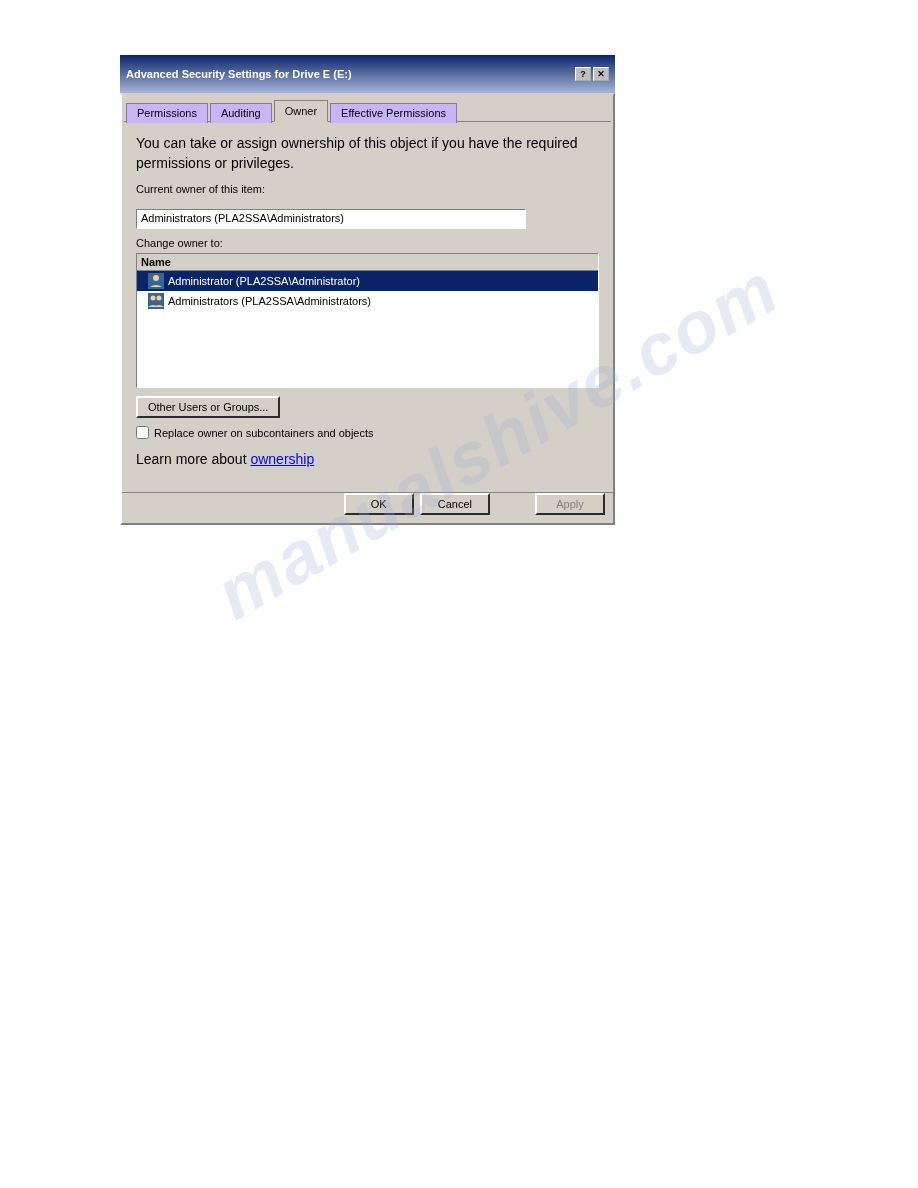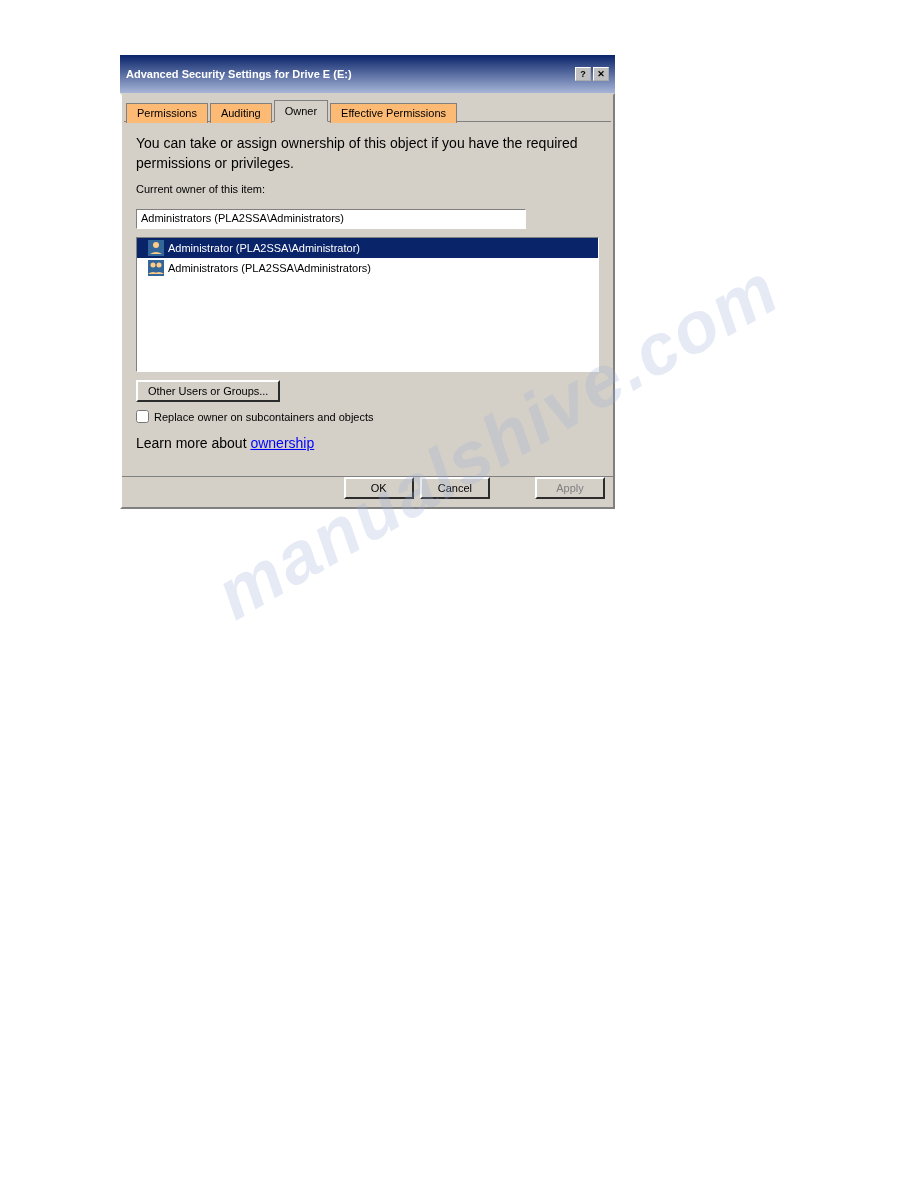--- a/index.html
+++ b/index.html
@@ -104,21 +104,21 @@
     .tab.active {
       background: #d4d0c8;
       border: 1px solid #808080;
       border-bottom: 1px solid #d4d0c8;
       z-index: 2;
       font-weight: normal;
       padding-top: 4px;
     }
 
     .tab:not(.active) {
-      background: #fdba74;
+      background: #c4b5fd;
       bottom: -2px;
       padding-top: 3px;
     }
 
     
     .tab-content {
       background: #d4d0c8;
       border-top: 1px solid #808080;
       padding: 12px 12px 10px 12px;
       margin: 0 2px;
@@ -297,23 +297,25 @@
       
       <p class="description-text">You can take or assign ownership of this object if you have the required permissions or privileges.</p>
 
       
       <p class="label-text">Current owner of this item:</p>
 
       
       <div class="current-owner-field">Administrators (PLA2SSA\Administrators)</div>
 
       
+      <p class="change-owner-label">Change owner to:</p>
 
       
       <div class="owner-list-container">
+        <div class="owner-list-header">Name</div>
 
         <div class="owner-list-item selected">
           <svg class="owner-icon" viewBox="0 0 16 16">
             <rect x="0" y="0" width="16" height="16" fill="#336699"></rect>
             <circle cx="8" cy="5" r="3" fill="#ffcc88"></circle>
             <path d="M2 14 Q8 10 14 14" fill="#ffcc88"></path>
           </svg>
           <span>Administrator (PLA2SSA\Administrator)</span>
         </div>
 

